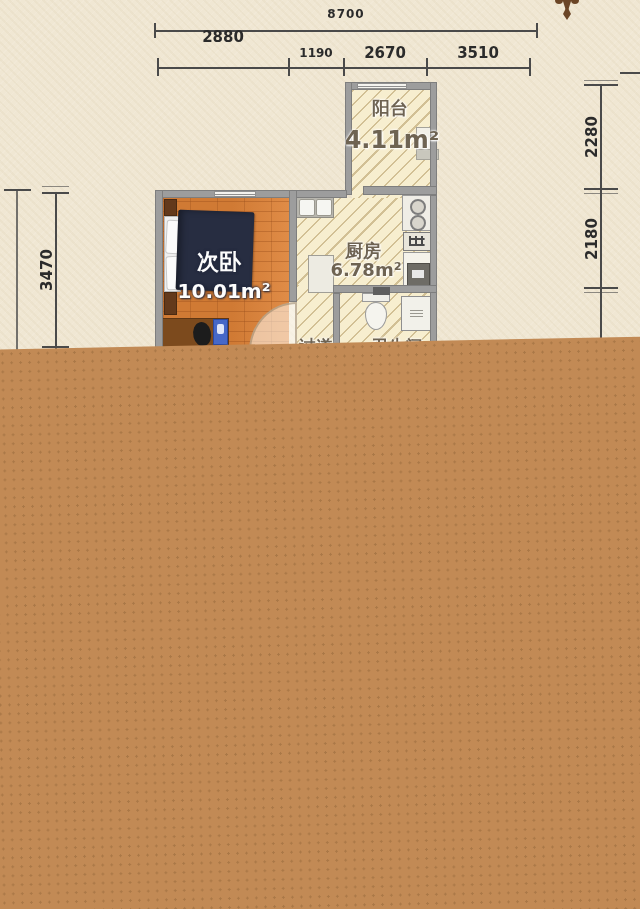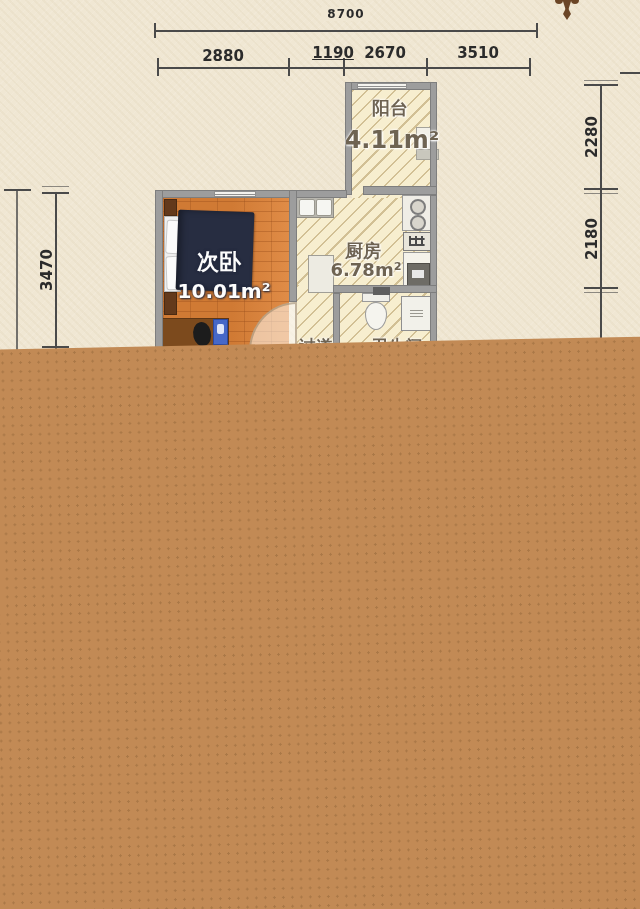--- a/index.html
+++ b/index.html
@@ -51,22 +51,22 @@
   <div class="abs dline" style="left:154px;top:23px;width:2px;height:15px;"></div>
   <div class="abs dline" style="left:536px;top:23px;width:2px;height:15px;"></div>
   <div class="abs dtext ctr" style="left:346px;top:14px;font-size:12px;letter-spacing:1px;background:#f0e7d3;padding:0 6px;">8700</div>
 
   <div class="abs dline" style="left:158px;top:67px;width:372px;height:2px;"></div>
   <div class="abs dline" style="left:157px;top:58px;width:2px;height:18px;"></div>
   <div class="abs dline" style="left:288px;top:58px;width:2px;height:18px;"></div>
   <div class="abs dline" style="left:343px;top:58px;width:2px;height:18px;"></div>
   <div class="abs dline" style="left:426px;top:58px;width:2px;height:18px;"></div>
   <div class="abs dline" style="left:529px;top:58px;width:2px;height:18px;"></div>
-  <div class="abs dtext ctr" style="left:223px;top:56px;font-size:15px;">2880</div>
-  <div class="abs dtext ctr" style="left:333px;top:53px;font-size:15px;text-decoration:underline;">1190</div>
+  <div class="abs dtext ctr" style="left:223px;top:37px;font-size:15px;">2880</div>
+  <div class="abs dtext ctr" style="left:316px;top:53px;font-size:12px;">1190</div>
   <div class="abs dtext ctr" style="left:385px;top:53px;font-size:15px;">2670</div>
   <div class="abs dtext ctr" style="left:478px;top:53px;font-size:15px;">3510</div>
 
   <div class="abs dline" style="left:600px;top:85px;width:2px;height:253px;"></div>
   <div class="abs dline" style="left:584px;top:84px;width:34px;height:2px;"></div>
   <div class="abs dline" style="left:584px;top:80px;width:34px;height:1px;opacity:.6;"></div>
   <div class="abs dline" style="left:584px;top:188px;width:34px;height:2px;"></div>
   <div class="abs dline" style="left:584px;top:193px;width:34px;height:1px;opacity:.6;"></div>
   <div class="abs dline" style="left:584px;top:287px;width:34px;height:2px;"></div>
   <div class="abs dline" style="left:584px;top:292px;width:34px;height:1px;opacity:.6;"></div>

